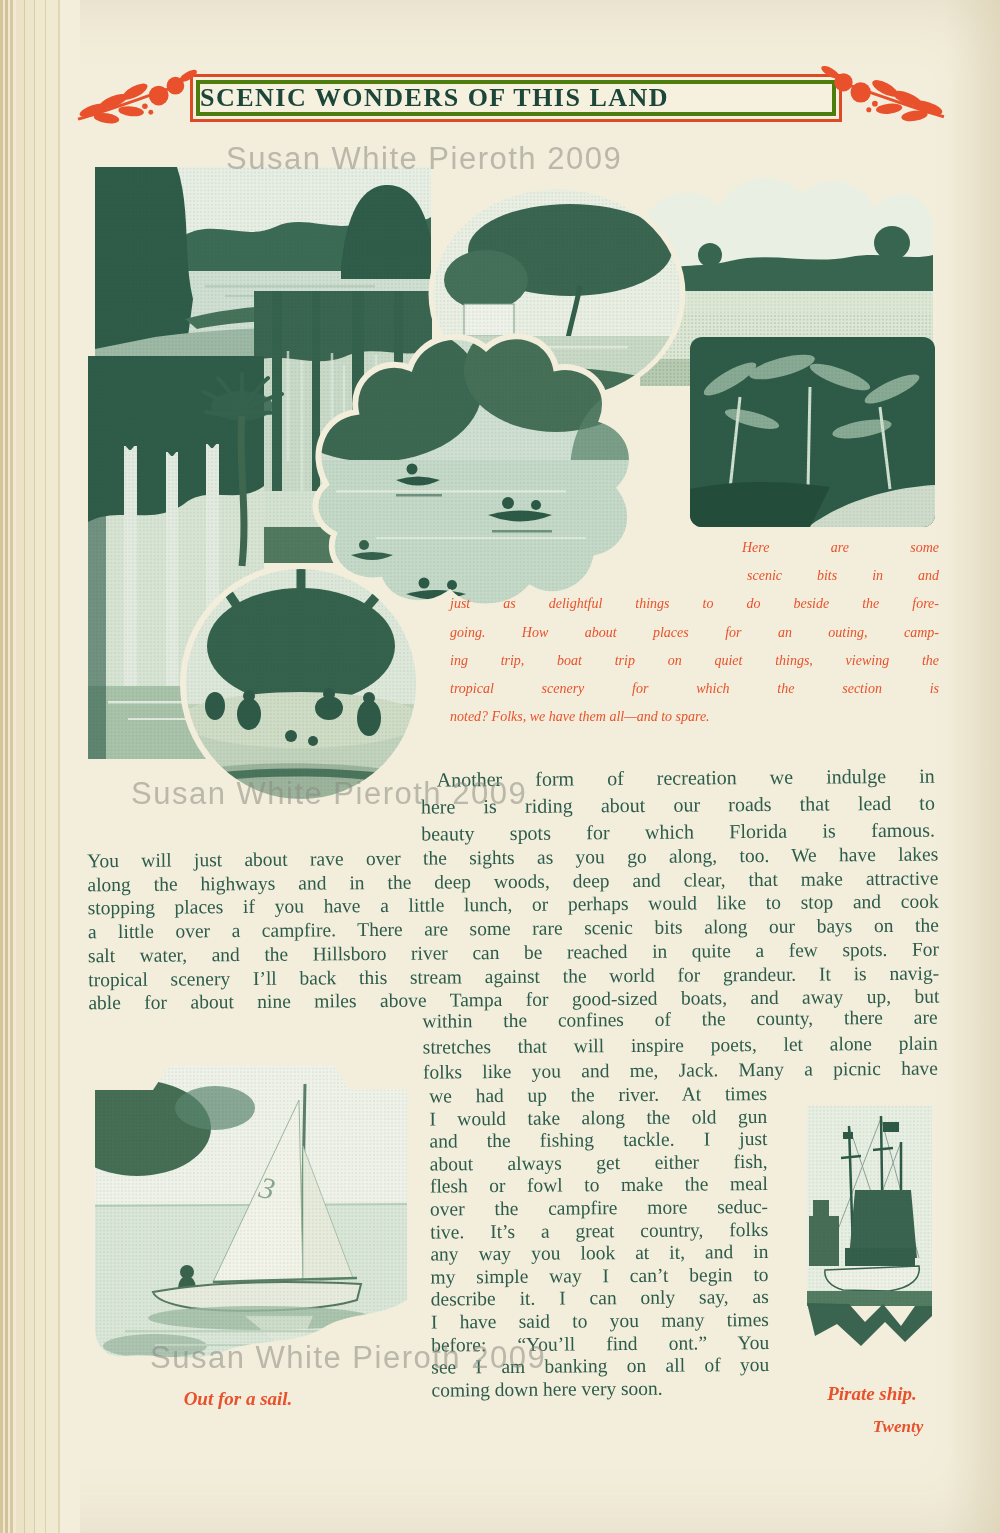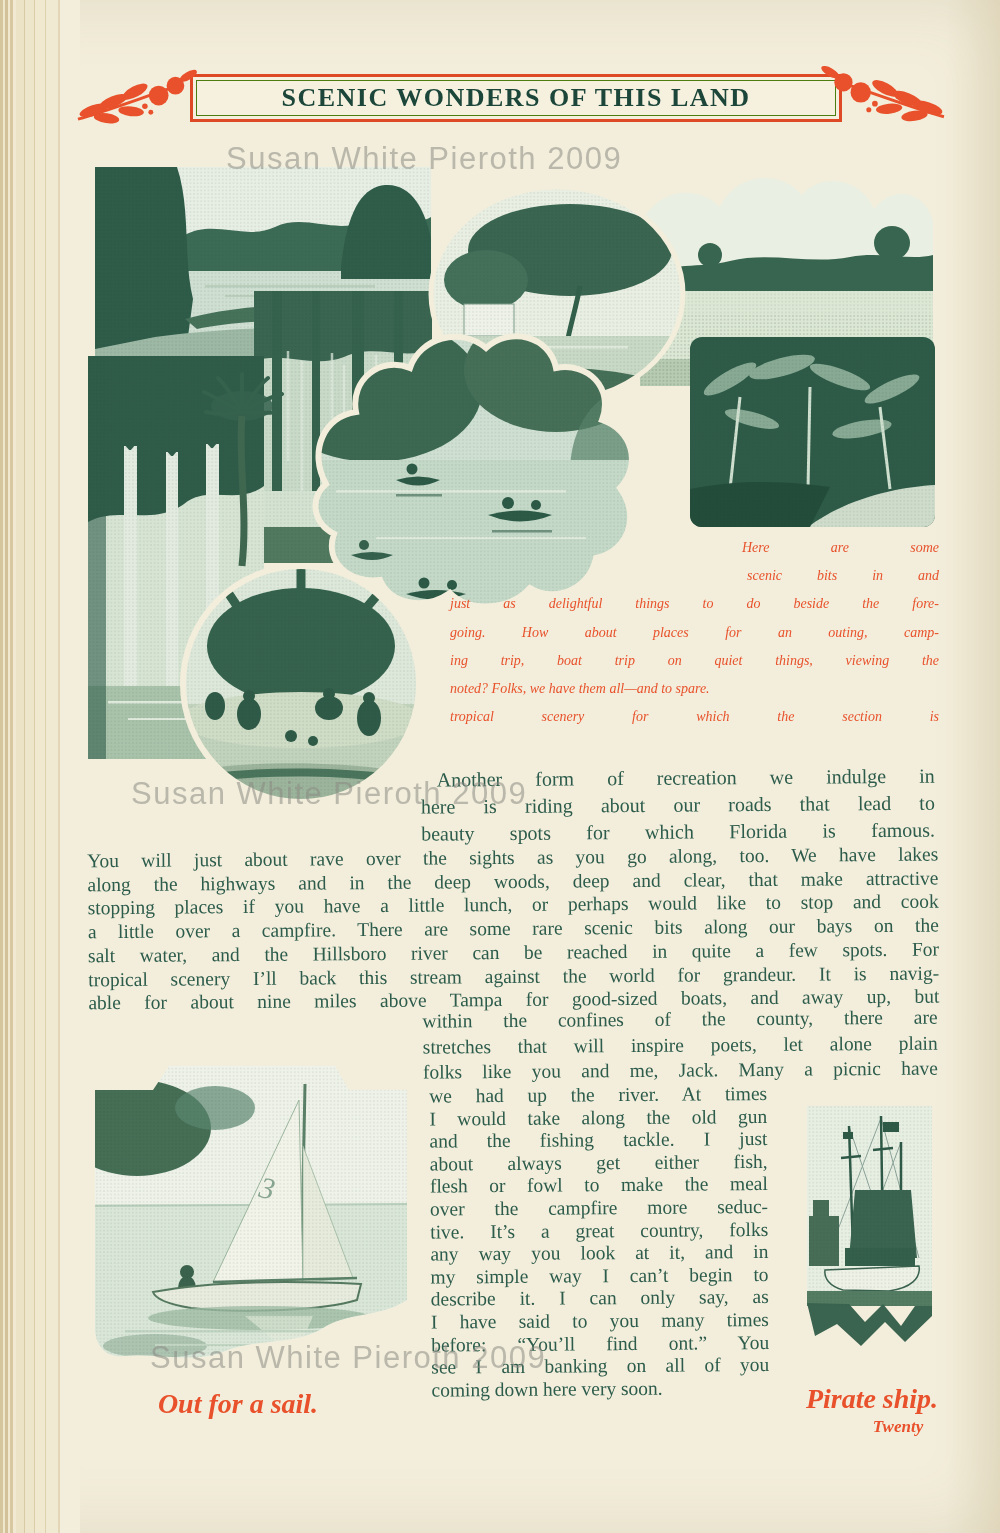--- a/index.html
+++ b/index.html
@@ -16,42 +16,42 @@
       #f0e8cf 8px,#f0e8cf 10px,#d8c8a2 10px,#d8c8a2 13px,#f1e9d1 13px,#f1e9d1 16px,
       #ece3c6 16px,#ece3c6 24px,#d9caa6 24px,#d9caa6 25px,#eee6cb 25px,#eee6cb 34px,
       #dbcda9 34px,#dbcda9 35px,#f0e8cf 35px,#f0e8cf 45px,#ddd0ad 45px,#ddd0ad 46px,
       #f1ead3 46px,#f1ead3 58px,#e2d6b6 58px,#e2d6b6 60px,#f3eedb 60px);
   }
   .right-shade{position:absolute;right:0;top:0;width:55px;height:1533px;z-index:1;
     background:linear-gradient(90deg,rgba(190,170,120,0) 0,rgba(190,170,120,.18) 100%);}
   
   .title-box{position:absolute;left:190px;top:74px;width:652px;height:48px;
     border:3px solid #df4a26;background:#f6f1df;z-index:8;box-sizing:border-box;}
-  .title-inner{position:absolute;inset:3px;border:1px solid #4d7c0f;
-    display:flex;align-items:center;justify-content:center;}
+  .title-inner{position:absolute;inset:3px;border:4px solid #4d7c0f;
+    display:flex;align-items:center;}
   .page-title{font-size:26px;font-weight:700;letter-spacing:1.5px;color:#1b4639;}
   .ornament{position:absolute;z-index:9;}
   
   .ph{position:absolute;}
   .ph svg{display:block;width:100%;height:100%;}
   
   .ln{text-align:justify;text-align-last:justify;color:#2d5c4c;}
   .ln.last{text-align-last:left;}
   .lead-block{position:absolute;left:450px;top:534px;width:489px;z-index:10;
     font-size:14px;font-weight:400;font-style:italic;line-height:28.2px;}
   .lead-block .ln{color:#e8512b;}
   .greens{position:absolute;left:0;top:0;width:1000px;height:1533px;z-index:10;
     transform:rotate(-0.45deg);transform-origin:500px 950px;pointer-events:none;}
   .para-a{position:absolute;left:422px;top:766px;width:514px;font-size:20px;line-height:27px;}
   .para-a .ln:first-child{text-indent:16px;}
   .para-full{position:absolute;left:88px;top:846px;width:851px;font-size:19.5px;line-height:23.7px;}
   .para-b{position:absolute;left:422px;top:1008px;width:515px;font-size:19.5px;line-height:25.5px;}
   .para-col{position:absolute;left:428px;top:1085px;width:338px;font-size:19.5px;line-height:22.6px;}
   .caption{position:absolute;z-index:11;color:#e8512b;font-weight:700;font-style:italic;
-    font-size:28px;text-align:center;}
+    font-size:19px;text-align:center;}
   .cap-sail{left:127px;top:1388px;width:222px;}
   .cap-ship{left:803px;top:1383px;width:138px;}
   .page-num{position:absolute;left:843px;top:1417px;width:110px;z-index:11;
     color:#e8512b;font-weight:700;font-style:italic;font-size:17px;text-align:center;}
   .watermark{position:absolute;z-index:20;font-family:"Liberation Sans",sans-serif;
     font-size:31px;letter-spacing:1.5px;color:rgba(138,138,132,.55);white-space:nowrap;}
   .wm1{left:226px;top:141px;}
   .wm2{left:131px;top:776px;}
   .wm3{left:150px;top:1340px;}
   .defs-holder{position:absolute;width:0;height:0;overflow:hidden;}
@@ -389,22 +389,22 @@
       <rect x="10" y="8" width="125" height="200" fill="url(#ht)"></rect>
     </svg>
   </div>
 
   <div class="lead-block">
     <div class="ln" style="margin-left:292px;">Here are some</div>
     <div class="ln" style="margin-left:297px;">scenic bits in and</div>
     <div class="ln">just as delightful things to do beside the fore-</div>
     <div class="ln">going. How about places for an outing, camp-</div>
     <div class="ln">ing trip, boat trip on quiet things, viewing the</div>
+    <div class="ln">tropical scenery for which the section is</div>
     <div class="ln last">noted? Folks, we have them all—and to spare.</div>
-    <div class="ln">tropical scenery for which the section is</div>
   </div>
 
   <div class="greens">
     <div class="para-a">
       <div class="ln">Another form of recreation we indulge in</div>
       <div class="ln">here is riding about our roads that lead to</div>
       <div class="ln">beauty spots for which Florida is famous.</div>
     </div>
     <div class="para-full">
       <div class="ln">You will just about rave over the sights as you go along, too. We have lakes</div>

